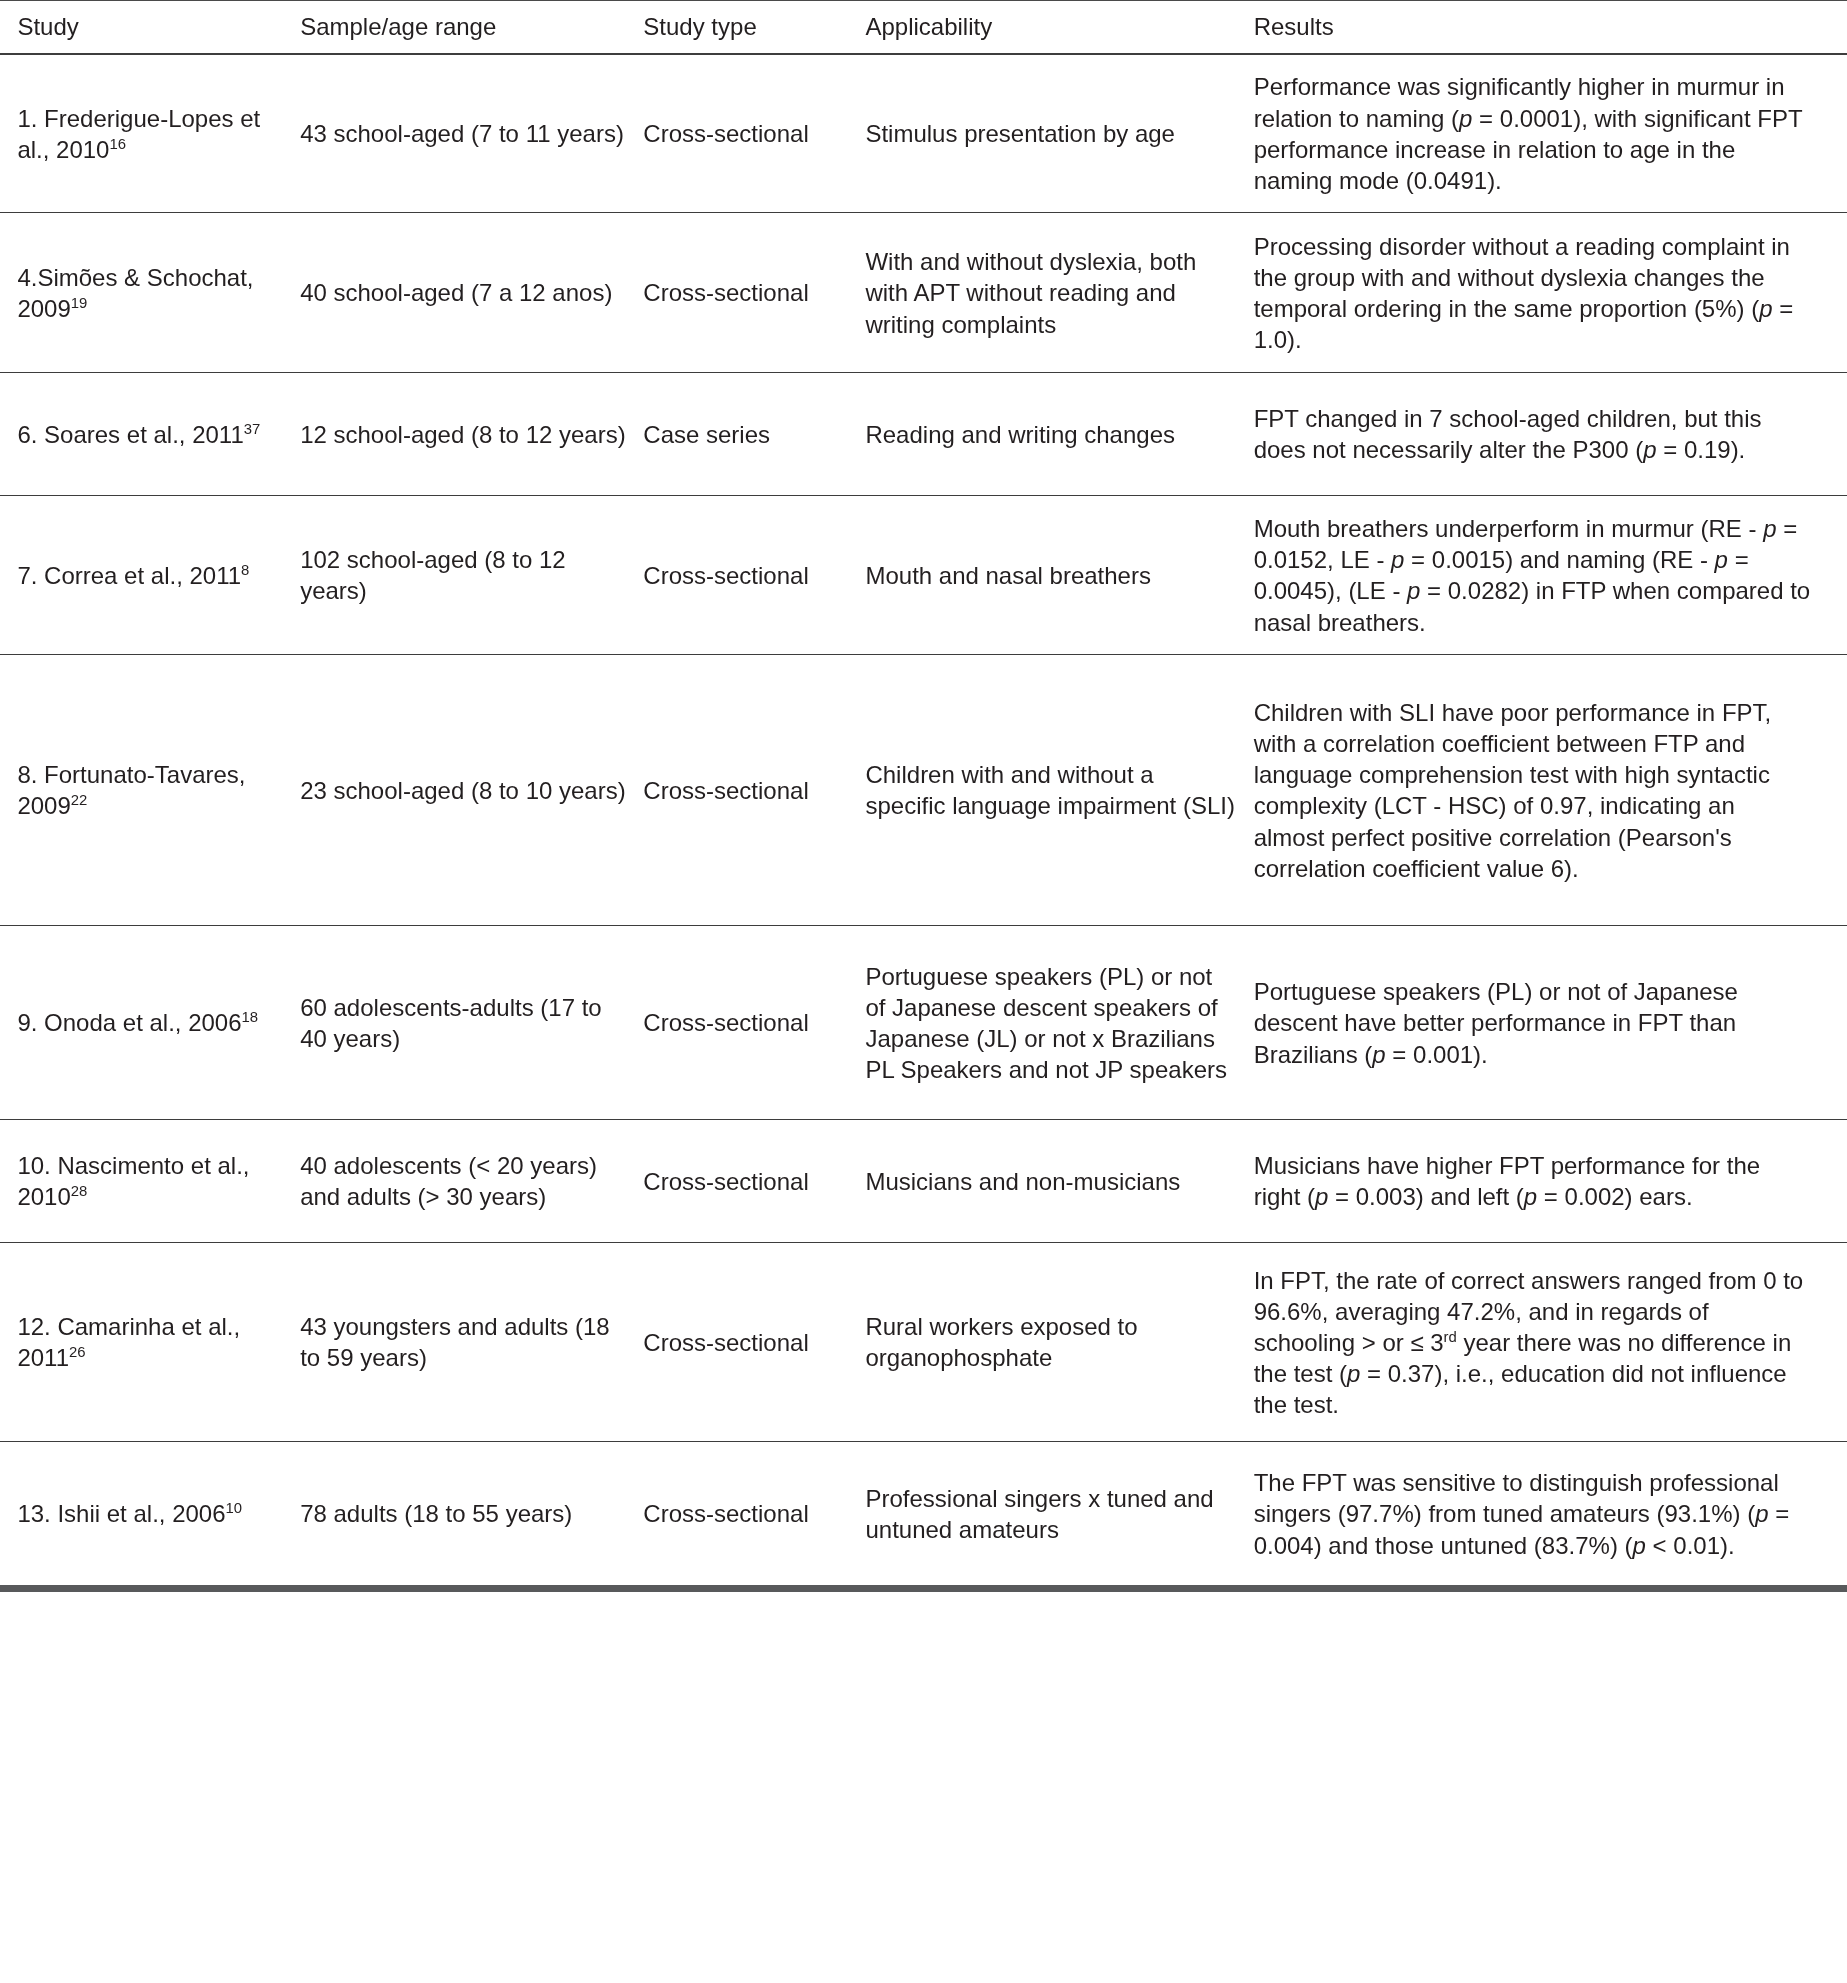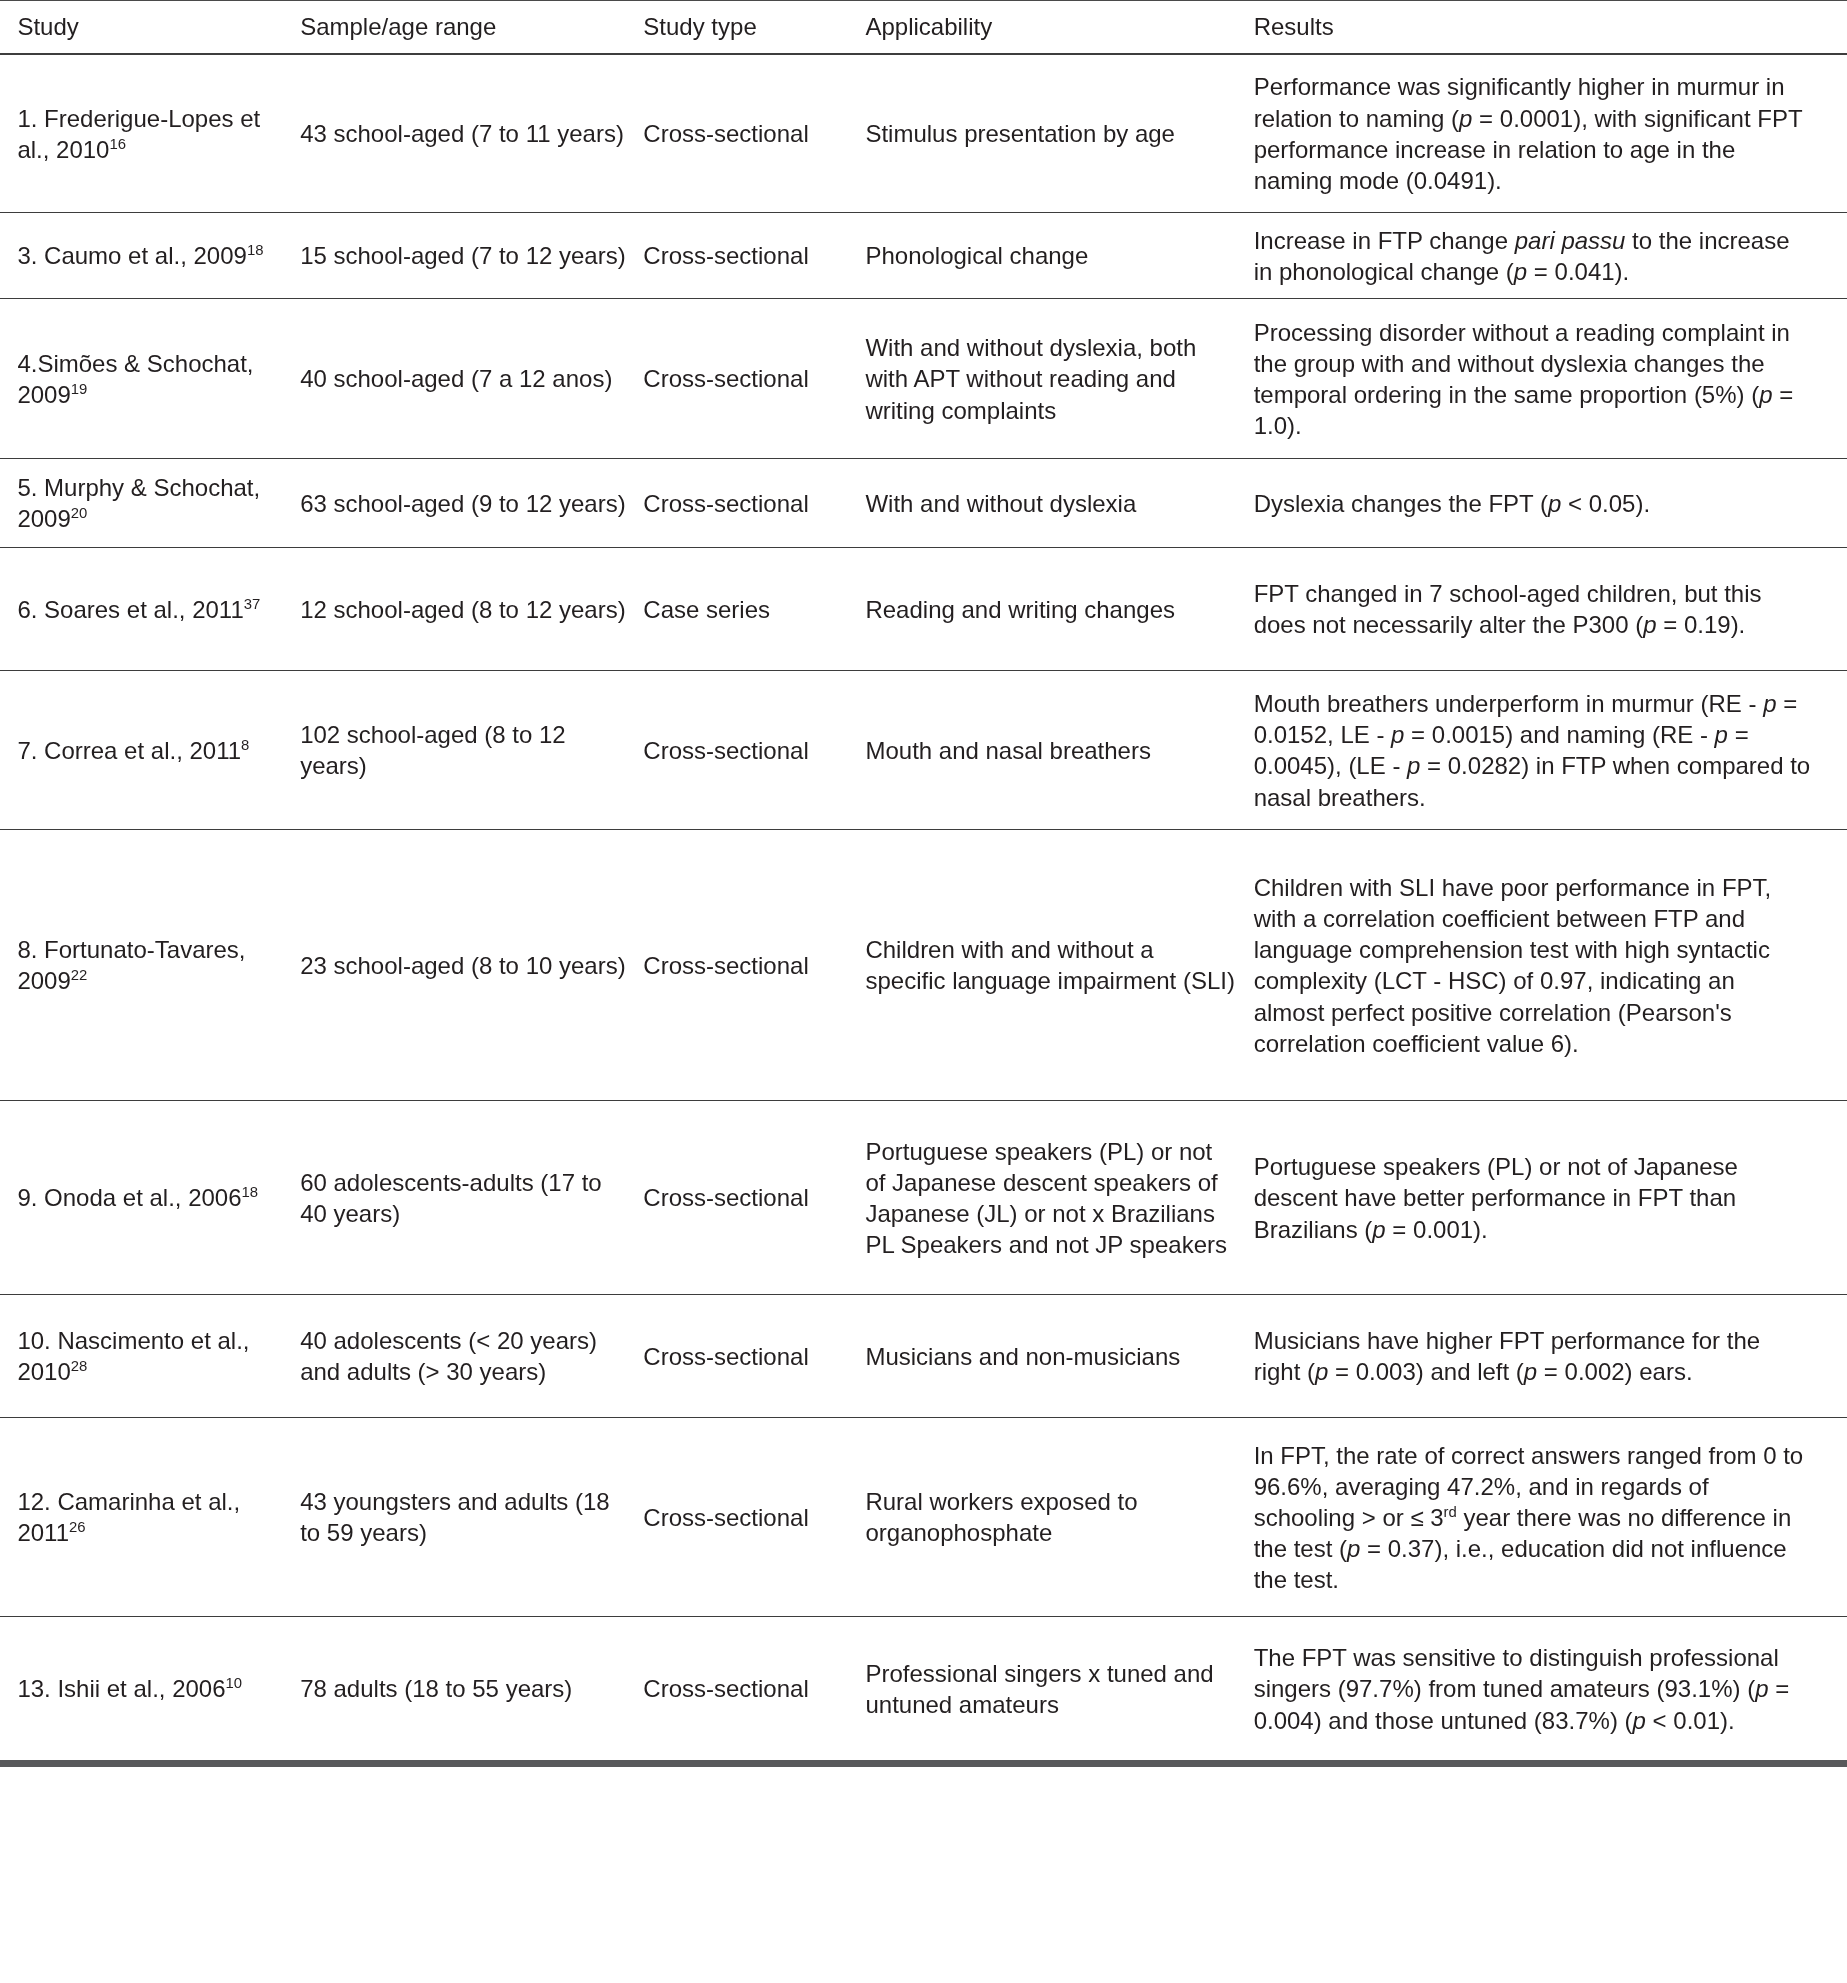--- a/index.html
+++ b/index.html
@@ -58,40 +58,26 @@
     </tr>
   </thead>
   <tbody>
     <tr style="height:159px">
       <td>1. Frederigue-Lopes et al., 2010<sup>16</sup></td>
       <td>43 school-aged (7 to 11 years)</td>
       <td>Cross-sectional</td>
       <td>Stimulus presentation by age</td>
       <td>Performance was significantly higher in murmur in relation to naming (<i>p</i> = 0.0001), with significant FPT performance increase in relation to age in the naming mode (0.0491).</td>
     </tr>
-    <tr style="height:86px">
-      <td>3. Caumo et al., 2009<sup>18</sup></td>
-      <td>15 school-aged (7 to 12 years)</td>
-      <td>Cross-sectional</td>
-      <td>Phonological change</td>
-      <td>Increase in FTP change <i>pari passu</i> to the increase in phonological change (<i>p</i> = 0.041).</td>
-    </tr>
     <tr style="height:160px">
       <td>4.Simões &amp; Schochat, 2009<sup>19</sup></td>
       <td>40 school-aged (7 a 12 anos)</td>
       <td>Cross-sectional</td>
       <td>With and without dyslexia, both with APT without reading and writing complaints</td>
       <td>Processing disorder without a reading complaint in the group with and without dyslexia changes the temporal ordering in the same proportion (5%) (<i>p</i> = 1.0).</td>
-    </tr>
-    <tr style="height:89px">
-      <td>5. Murphy &amp; Schochat, 2009<sup>20</sup></td>
-      <td>63 school-aged (9 to 12 years)</td>
-      <td>Cross-sectional</td>
-      <td>With and without dyslexia</td>
-      <td>Dyslexia changes the FPT (<i>p</i> &lt; 0.05).</td>
     </tr>
     <tr style="height:123px">
       <td>6. Soares et al., 2011<sup>37</sup></td>
       <td>12 school-aged (8 to 12 years)</td>
       <td>Case series</td>
       <td>Reading and writing changes</td>
       <td>FPT changed in 7 school-aged children, but this does not necessarily alter the P300 (<i>p</i> = 0.19).</td>
     </tr>
     <tr style="height:159px">
       <td>7. Correa et al., 2011<sup>8</sup></td>

